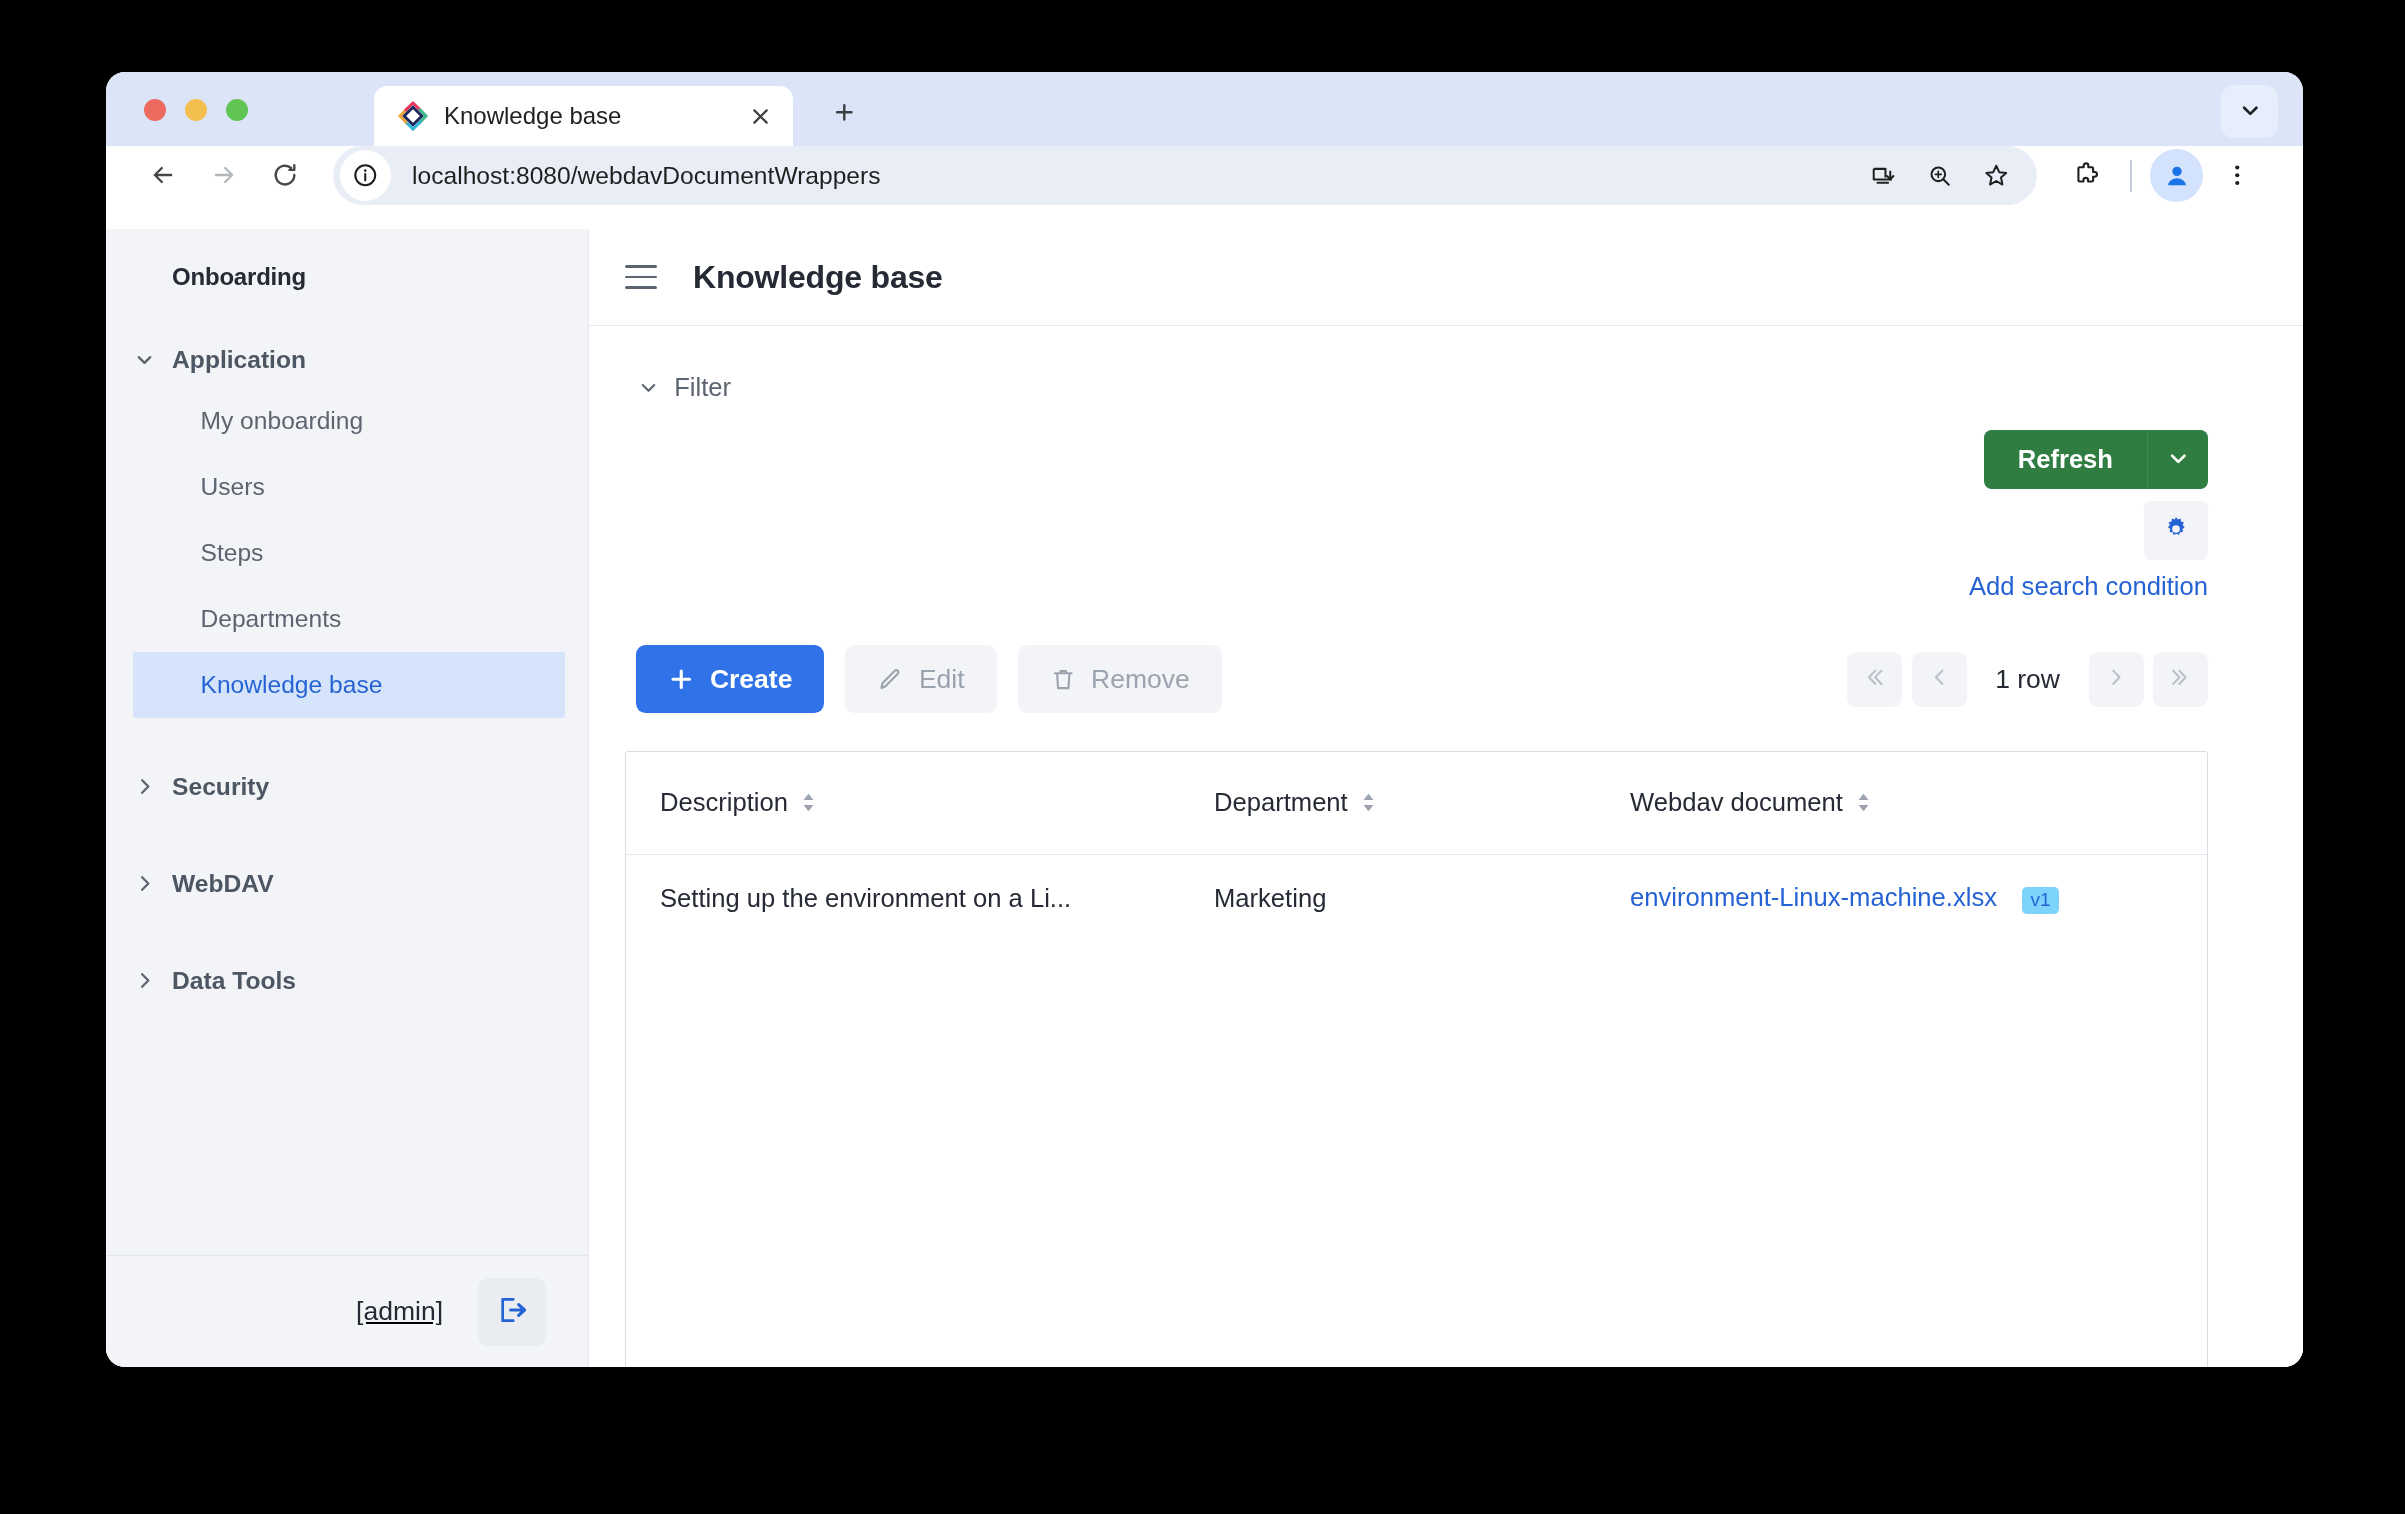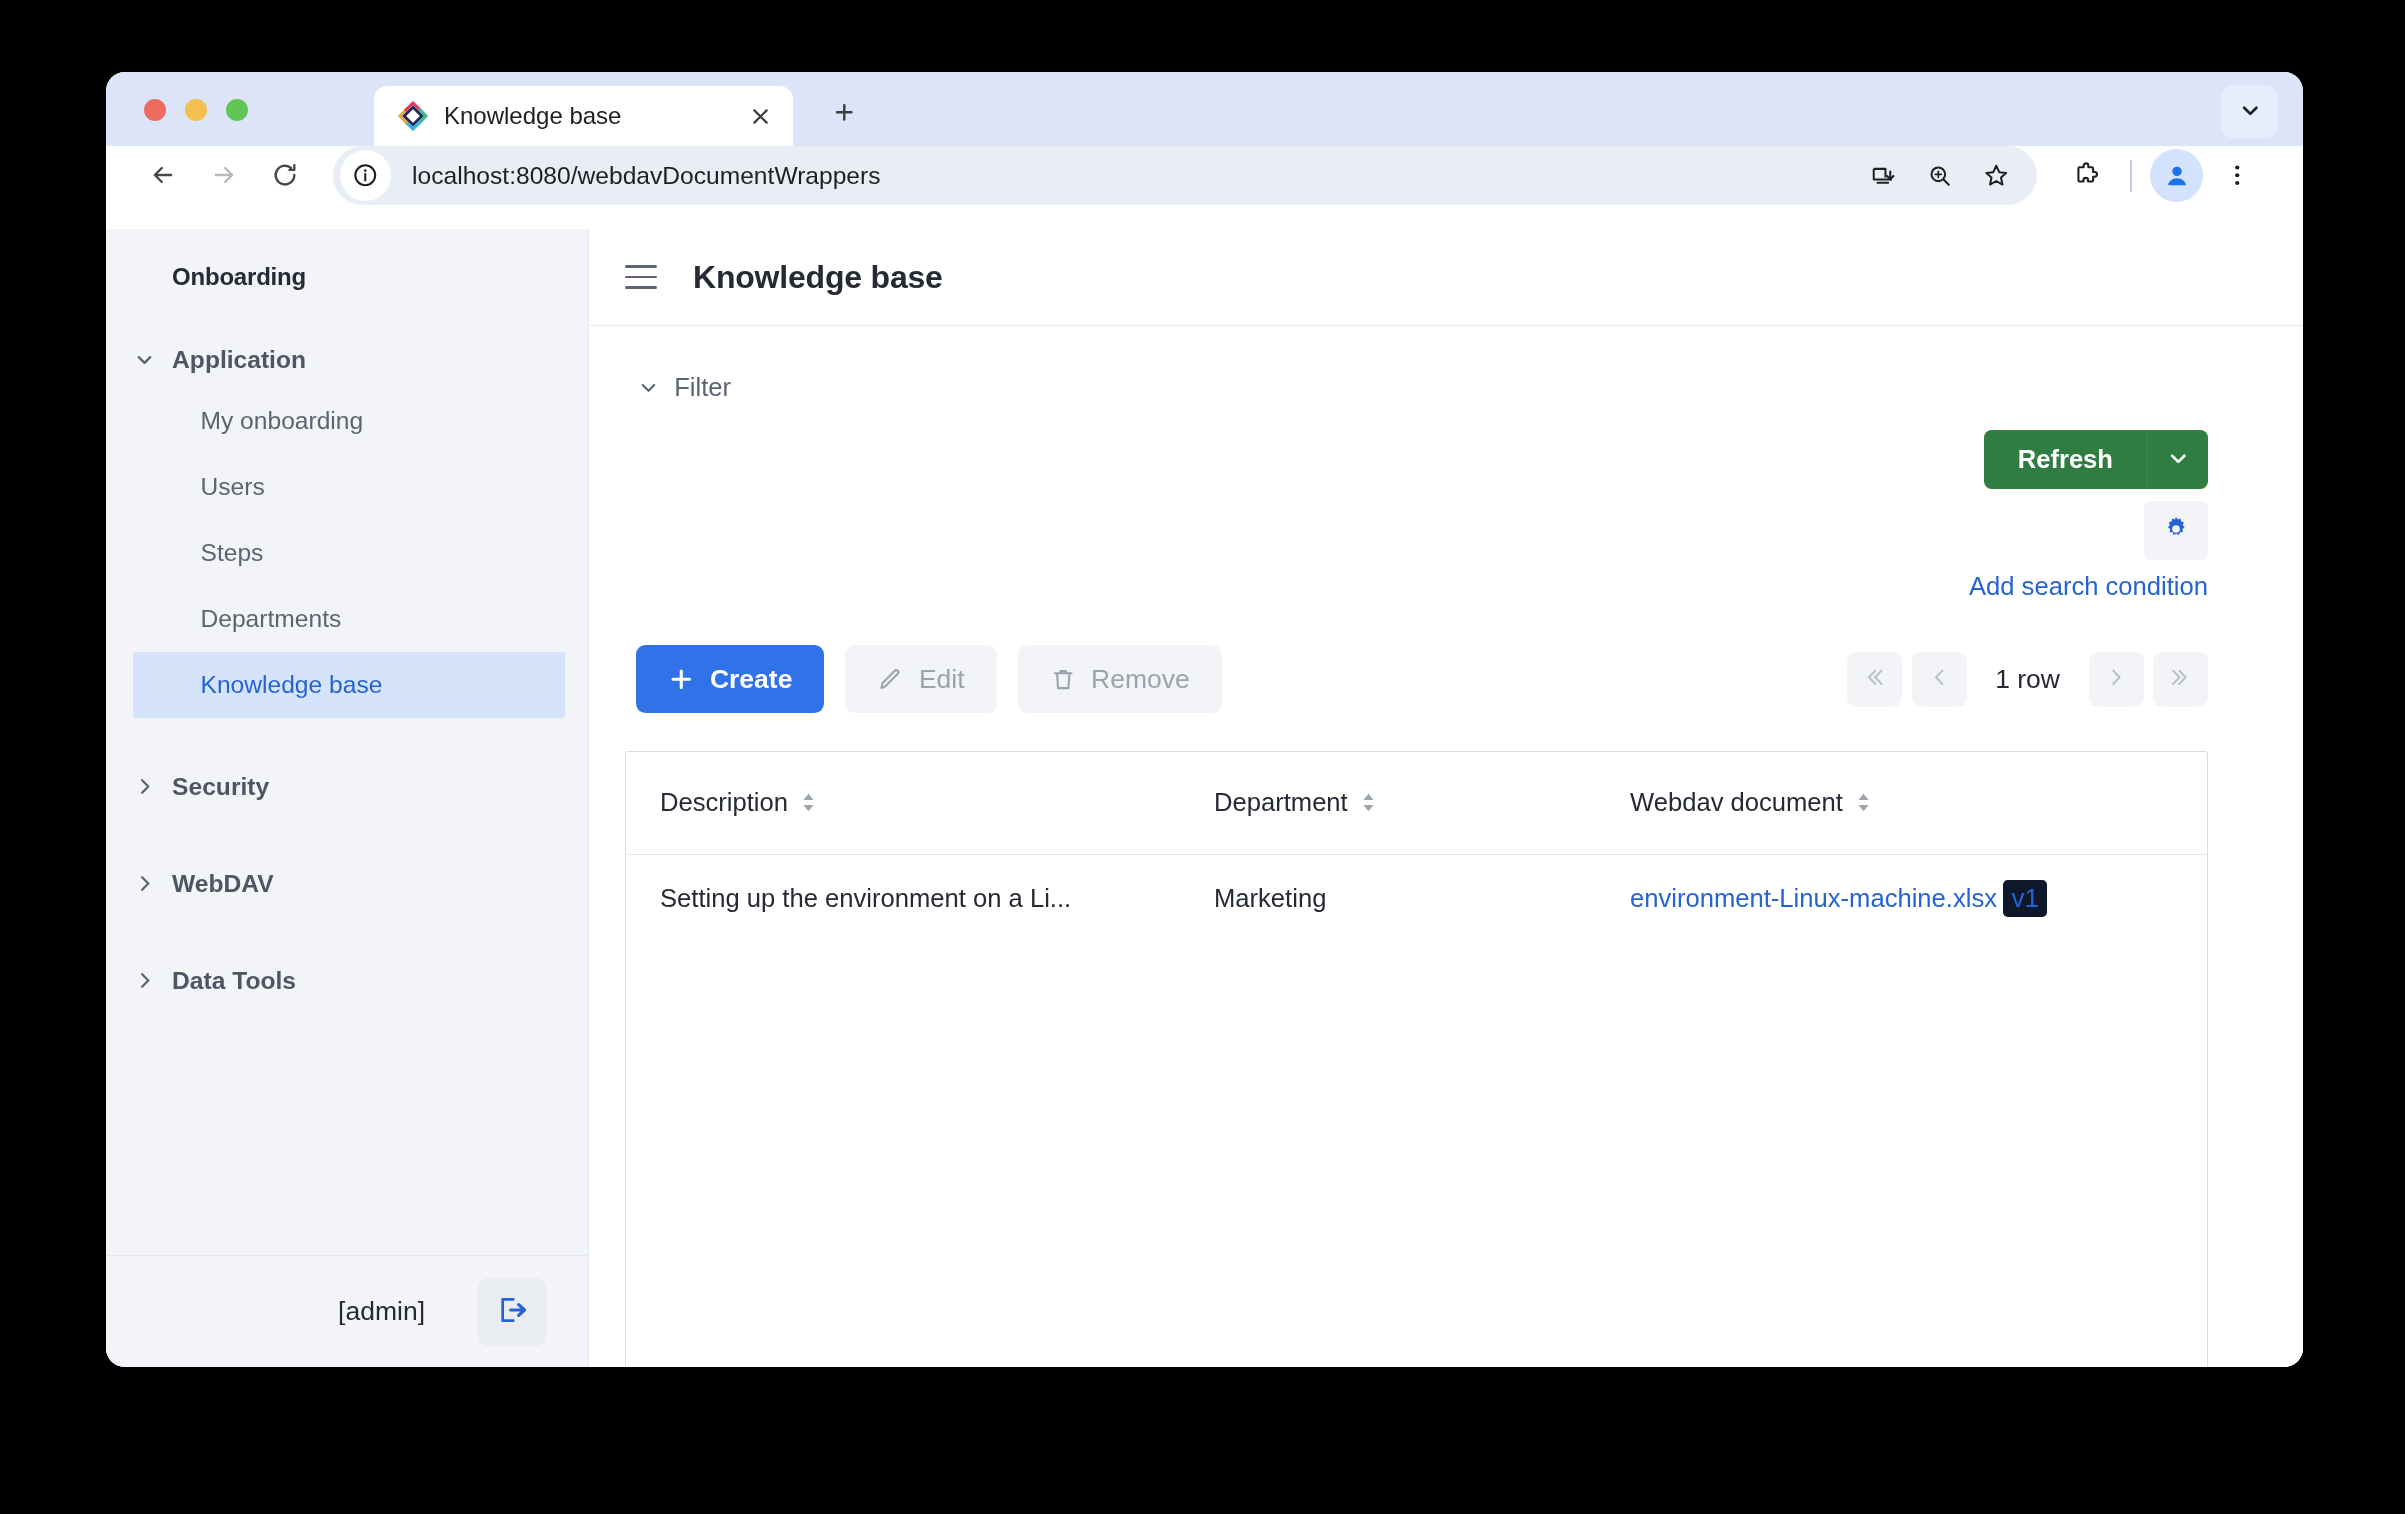--- a/index.html
+++ b/index.html
@@ -212,21 +212,22 @@
     background: #d6e4fb;
     color: #2563d4;
   }
   .sidebar-footer {
     height: 112px;
     border-top: 0.9px solid #e2e6ed;
     display: flex;
     align-items: center;
     justify-content: flex-end;
     padding-right: 42px;
-    gap: 53px;
+    gap: 35px;
+    text-decoration: underline;
   }
   .admin-label { font-size: 26.5px; color: #252a34; }
   .logout-btn {
     width: 68px; height: 68px;
     border-radius: 11.4px;
     background: #e9ecf1;
     display: flex; align-items: center; justify-content: center;
     color: #2563d4;
   }
 
@@ -380,26 +381,26 @@
     color: #252a34;
     padding: 0 0 0 34px;
     height: 89px;
     vertical-align: middle;
     white-space: nowrap;
     overflow: hidden;
   }
   .doc-link { color: #2563d4; text-decoration: none; }
   .ver-badge {
     display: inline-block;
-    background: #0f172a;
+    background: #7dd3fc;
     color: #2563d4;
-    font-size: 26px;
+    font-size: 19px;
     padding: 2.8px 8.5px;
     border-radius: 4.7px;
-    margin-left: 6px;
+    margin-left: 25px;
   }
   .col-desc { width: 554px; }
   .col-dept { width: 416px; }
 </style>
 </head>
 <body>
 
 <div class="browser-window">
 
   <div class="tabstrip">

